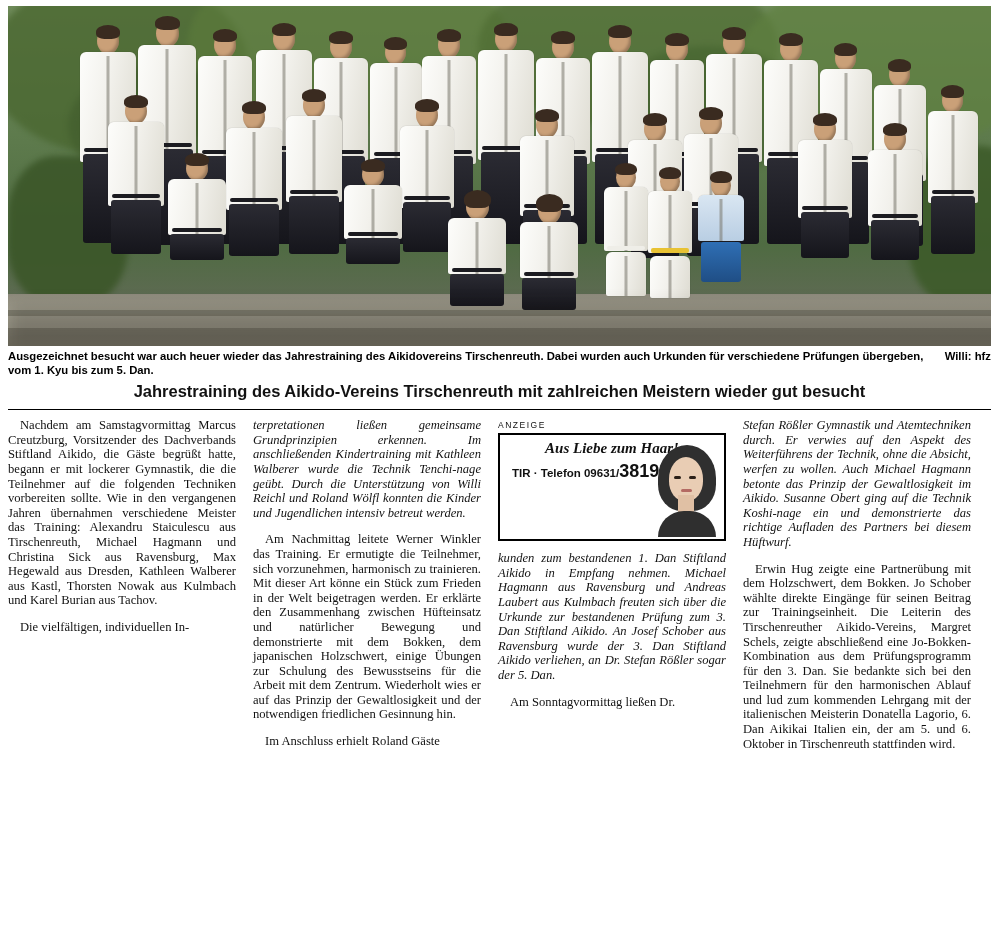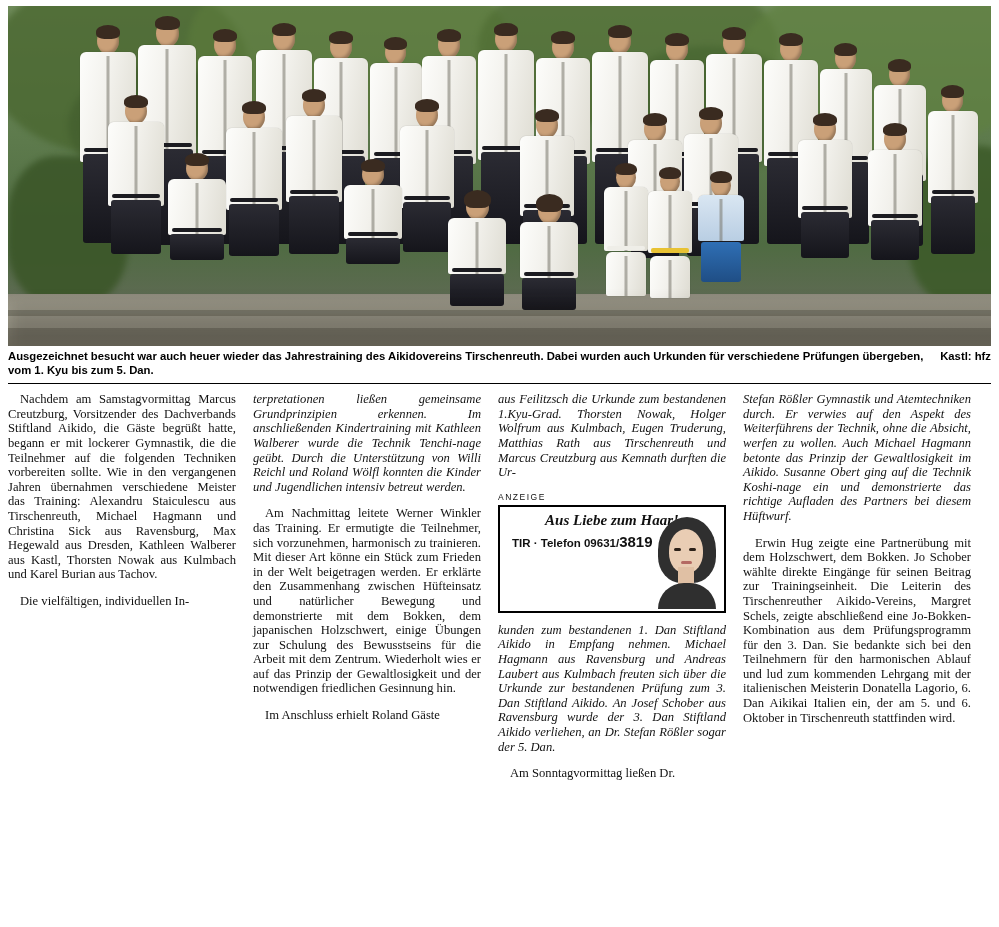--- a/index.html
+++ b/index.html
@@ -182,21 +182,21 @@
     letter-spacing: -0.5px;
   }
   .ad-brand .s2 { display: block; }
   .ad-phone {
     font-family: "Liberation Sans", sans-serif;
     font-weight: bold;
     font-size: 11.5px;
     padding-left: 12px;
     margin-top: 4px;
   }
-  .ad-phone .num { font-size: 15px; }
+  .ad-phone .num { font-size: 18px; }
   .ad-face {
     position: absolute;
     right: 6px; top: 8px;
     width: 62px; height: 94px;
   }
   .ad-hair {
     position: absolute; left: 2px; top: 2px; width: 58px; height: 66px;
     background: #2f2f2f; border-radius: 50% 50% 40% 40%;
   }
   .ad-skin {
@@ -463,41 +463,41 @@
         <div class="hair" style="left:12px;top:-3px;width:22px;height:12px;"></div>
         <div class="gi" style="left:0;top:21px;width:46px;height:46px;background:linear-gradient(#d9e6f2,#b9cee3);"></div>
         <div class="hakama" style="left:3px;top:68px;width:40px;height:40px;background:linear-gradient(#2f6fb5,#1f4e85);"></div>
       </div>
 
       <div class="foliage" style="left:0;top:300px;width:999px;height:40px;background:rgba(30,28,22,0.25);filter:blur(8px);border-radius:0;"></div>
     </div>
   </div>
 
   <div class="caption">
-    <span class="credit">Kastl: hfz</span>
+    <span class="credit">Willi: hfz</span>
     <span>Ausgezeichnet besucht war auch heuer wieder das Jahrestraining des Aikidovereins Tirschenreuth. Dabei wurden auch Urkunden für verschiedene Prüfungen übergeben, vom 1. Kyu bis zum 5. Dan.</span>
   </div>
 
+  <h2 class="subhead">Jahrestraining des Aikido-Vereins Tirschenreuth mit zahlreichen Meistern wieder gut besucht</h2>
   <div class="rule"></div>
 
   <div class="cols">
 
     <div class="col">
       <p class="body">Nachdem am Samstagvormittag Marcus Creutzburg, Vorsitzender des Dachverbands Stiftland Aikido, die Gäste begrüßt hatte, begann er mit lockerer Gymnastik, die die Teilnehmer auf die folgenden Techniken vorbereiten sollte. Wie in den vergangenen Jahren übernahmen verschiedene Meister das Training: Alexandru Staiculescu aus Tirschenreuth, Michael Hagmann und Christina Sick aus Ravensburg, Max Hegewald aus Dresden, Kathleen Walberer aus Kastl, Thorsten Nowak aus Kulmbach und Karel Burian aus Tachov.</p>
       <p class="body">Die vielfältigen, individuellen In-</p>
     </div>
 
     <div class="col">
       <p class="body noindent">terpretationen ließen gemeinsame Grundprinzipien erkennen. Im anschließenden Kindertraining mit Kathleen Walberer wurde die Technik Tenchi-nage geübt. Durch die Unterstützung von Willi Reichl und Roland Wölfl konnten die Kinder und Jugendlichen intensiv betreut werden.</p>
       <p class="body">Am Nachmittag leitete Werner Winkler das Training. Er ermutigte die Teilnehmer, sich vorzunehmen, harmonisch zu trainieren. Mit dieser Art könne ein Stück zum Frieden in der Welt beigetragen werden. Er erklärte den Zusammenhang zwischen Hüfteinsatz und natürlicher Bewegung und demonstrierte mit dem Bokken, dem japanischen Holzschwert, einige Übungen zur Schulung des Bewusstseins für die Arbeit mit dem Zentrum. Wiederholt wies er auf das Prinzip der Gewaltlosigkeit und der notwendigen friedlichen Gesinnung hin.</p>
       <p class="body">Im Anschluss erhielt Roland Gäste</p>
     </div>
 
     <div class="col">
-      <p class="body noindent">aus Feilitzsch die Urkunde zum bestandenen 1.Kyu-Grad. Thorsten Nowak, Holger Wolfrum aus Kulmbach, Eugen Truderung, Matthias Rath aus Tirschenreuth und Marcus Creutzburg aus Kemnath durften die Ur-</p>
 
       <div class="ad-label">ANZEIGE</div>
       <div class="ad">
         <div class="ad-line1">Aus Liebe zum Haar!</div>
         <div class="ad-phone">
           <span>TIR · Telefon 09631/</span><span class="num">3819</span>
         </div>
         <div class="ad-face">
           <div class="ad-hair"></div>
           <div class="ad-skin"></div>

